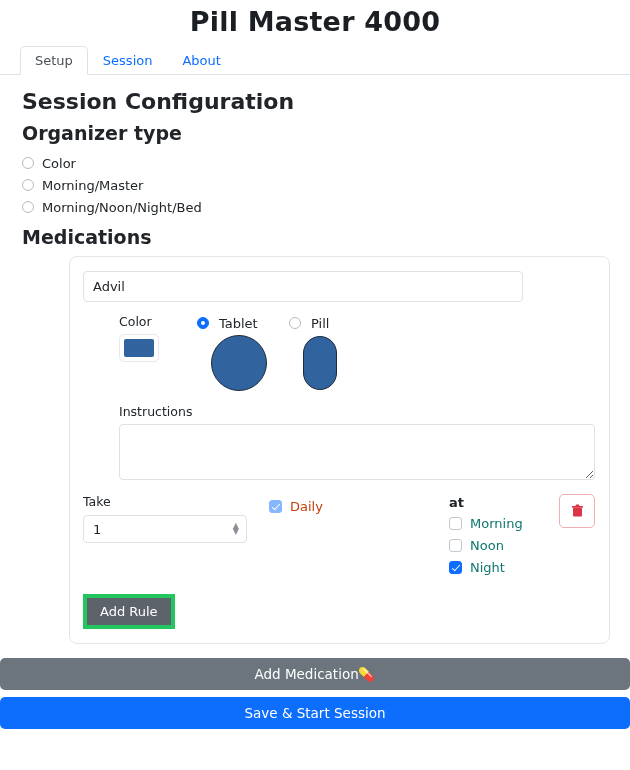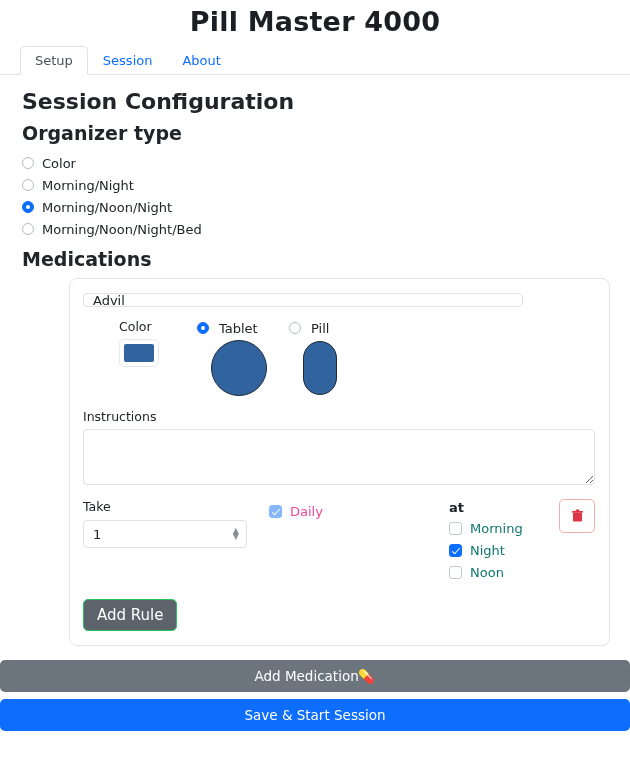--- a/index.html
+++ b/index.html
@@ -103,21 +103,21 @@
     padding: 14px 14px 14px 13px;
     background: #fff;
   }
   .field-label {
     font-size: 12.5px;
     color: #212529;
     margin-bottom: 5px;
   }
   .text-input {
     width: 100%;
-    height: 14px;
+    height: 31px;
     border: 1px solid #dfe1e4;
     border-radius: 4px;
     padding: 3px 9px;
     font-size: 13px;
     font-family: inherit;
     color: #212529;
     background: #fff;
     outline: none;
   }
   .name-input { max-width: 440px; display: block; }
@@ -158,21 +158,21 @@
     margin-left: 14px;
   }
   .pill-shape {
     width: 34px; height: 54px;
     border-radius: 17px;
     border: 1.5px solid #1d2b3a;
     margin-left: 14px;
   }
 
   
-  .instructions-wrap { margin-top: 10px; }
+  .instructions-wrap { margin-top: 10px; margin-left: 36px; }
   .textarea {
     width: 100%;
     height: 56px;
     border: 1px solid #dfe1e4;
     border-radius: 4px;
     padding: 5px 9px;
     font-size: 13px;
     font-family: inherit;
     resize: vertical;
     outline: none;
@@ -248,42 +248,42 @@
   .check-mark.disabled::after {
     content: "";
     position: absolute;
     left: 4px; top: 1px;
     width: 3px; height: 7px;
     border: solid #fff;
     border-width: 0 1.6px 1.6px 0;
     transform: rotate(42deg);
   }
   .check-label { font-size: 13px; color: #0f766e; }
-  .check-label.muted { color: #ec4899; }
+  .check-label.muted { color: #c2410c; }
   .at-label { font-size: 13px; font-weight: bold; color: #212529; margin-bottom: 2px; }
 
   .delete-btn {
     width: 36px; height: 34px;
     border: 1px solid #f1aeae;
     border-radius: 5px;
     background: #fff;
     display: flex;
     align-items: center;
     justify-content: center;
     cursor: pointer;
     padding: 0;
   }
 
   .add-rule-btn {
     margin-top: 16px;
     background: #5c636a;
     color: #fff;
-    border: 1px solid #22c55e;
-    border-radius: 5px;
-    font-size: 15px;
+    border: 4px solid #22c55e;
+    border-radius: 0;
+    font-size: 13px;
     font-family: inherit;
     padding: 6px 13px;
     cursor: pointer;
   }
 
   
   .bottom-wrap { padding: 0 0; }
   .wide-btn {
     display: block;
     width: 100%;
@@ -315,25 +315,21 @@
 
   <h3 class="subsection">Organizer type</h3>
 
   <div class="radio-list">
     <div class="radio-row">
       <span class="radio-mark"></span>
       <span class="radio-label">Color</span>
     </div>
     <div class="radio-row">
       <span class="radio-mark"></span>
-      <span class="radio-label">Morning/Night</span>
-    </div>
-    <div class="radio-row">
-      <span class="radio-mark checked"></span>
-      <span class="radio-label">Morning/Noon/Night</span>
+      <span class="radio-label">Morning/Master</span>
     </div>
     <div class="radio-row">
       <span class="radio-mark"></span>
       <span class="radio-label">Morning/Noon/Night/Bed</span>
     </div>
   </div>
 
   <h3 class="subsection">Medications</h3>
 
   <div class="med-card">
@@ -394,26 +390,26 @@
         </div>
       </div>
 
       <div class="at-col">
         <div class="at-label">at</div>
         <div class="check-row">
           <span class="check-mark"></span>
           <span class="check-label">Morning</span>
         </div>
         <div class="check-row">
+          <span class="check-mark"></span>
+          <span class="check-label">Noon</span>
+        </div>
+        <div class="check-row">
           <span class="check-mark checked"></span>
           <span class="check-label">Night</span>
-        </div>
-        <div class="check-row">
-          <span class="check-mark"></span>
-          <span class="check-label">Noon</span>
         </div>
       </div>
 
       <div class="del-col">
         <button class="delete-btn">
           <svg width="15" height="16" viewBox="0 0 16 16">
             <rect x="3.2" y="4.6" width="9.6" height="9.2" rx="1.1" fill="#dc3545"></rect>
             <rect x="2" y="2.7" width="12" height="1.8" rx="0.7" fill="#dc3545"></rect>
             <rect x="6" y="1" width="4" height="1.8" rx="0.6" fill="#dc3545"></rect>
           </svg>

